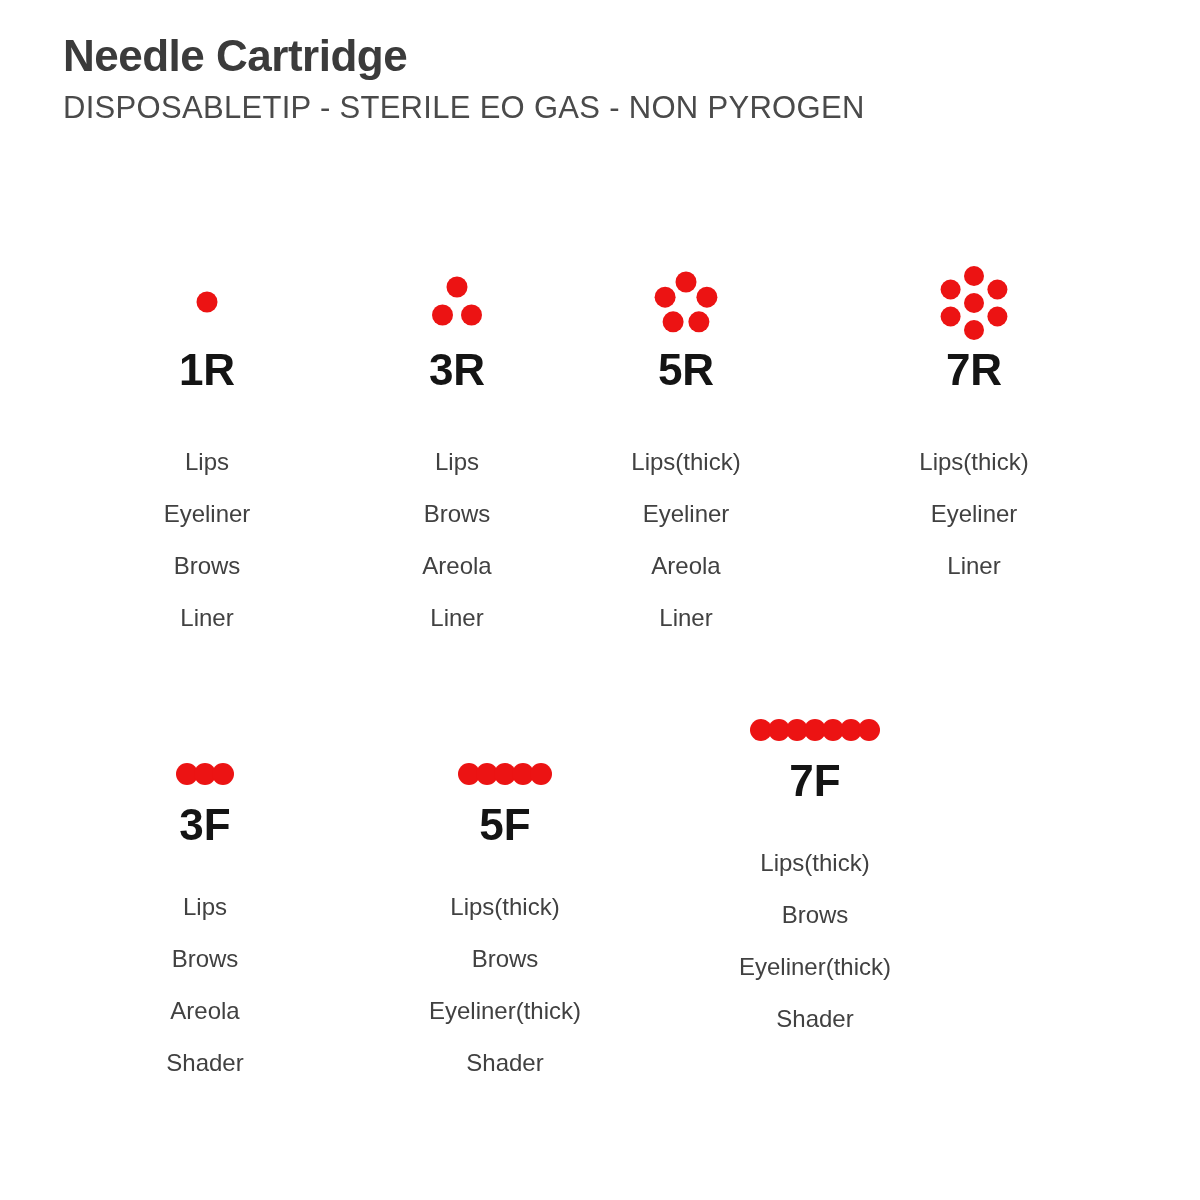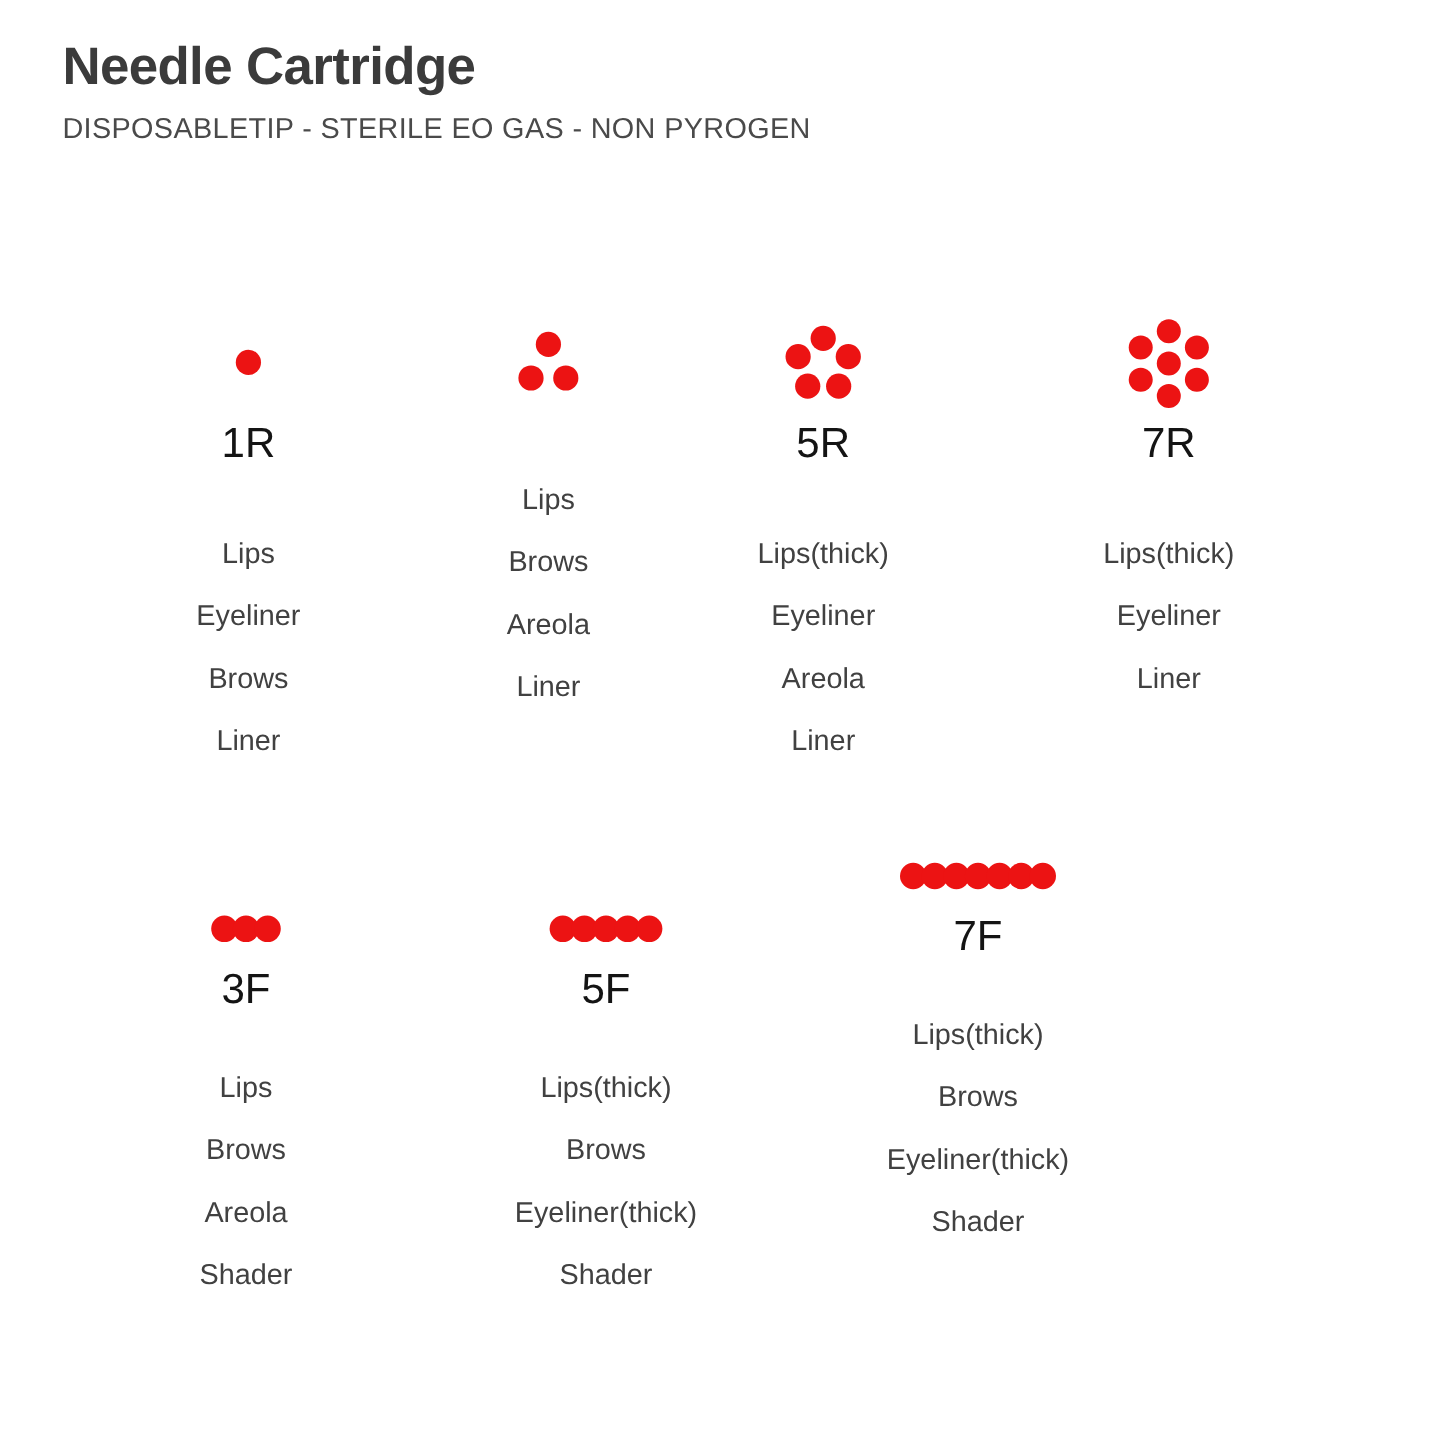--- a/index.html
+++ b/index.html
@@ -7,45 +7,45 @@
     width: 1200px; height: 1200px;
     background: #ffffff;
     font-family: "Liberation Sans", sans-serif;
   }
   .page {
     position: relative;
     width: 1200px; height: 1200px;
     background: var(--page-bg, #ffffff);
     overflow: hidden;
   }
-  .header { position: absolute; left: 52px; top: 30px; }
+  .header { position: absolute; left: 63px; top: 30px; }
   .title {
     font-size: 44px;
     font-weight: 700;
     letter-spacing: -0.5px;
     color: var(--title-text, #3b3b3b);
     line-height: 52px;
   }
   .subtitle {
     margin-top: 12px;
-    font-size: 24px;
+    font-size: 31px;
     letter-spacing: 0.3px;
     color: var(--subtitle-text, #4a4a4a);
     line-height: 28px;
   }
   .cartridge {
     position: absolute;
     width: 300px;
     text-align: center;
   }
   .dots { display: block; }
   .dots svg { display: block; margin: 0 auto; }
   .code {
-    font-size: 35px;
-    font-weight: 400;
+    font-size: 44px;
+    font-weight: 700;
     line-height: 45px;
     color: var(--code-text, #141414);
   }
   .uses {
     list-style: none;
     margin: 0; padding: 0;
     font-size: 24px;
     line-height: 52px;
     color: var(--use-text, #414141);
   }
@@ -78,20 +78,21 @@
   </div>
 
   <div class="cartridge row-top" style="left:307px; top:255px;">
     <div class="dots">
         <svg width="140" height="92" viewBox="0 0 140 92">
           <circle cx="70" cy="32" r="10.5" fill="var(--dot-red)"></circle>
           <circle cx="55.5" cy="60" r="10.5" fill="var(--dot-red)"></circle>
           <circle cx="84.5" cy="60" r="10.5" fill="var(--dot-red)"></circle>
         </svg>
       </div>
+    <div class="code">3R</div>
     <ul class="uses">
         <li>Lips</li>
         <li>Brows</li>
         <li>Areola</li>
         <li>Liner</li>
       </ul>
   </div>
 
   <div class="cartridge row-top" style="left:536px; top:255px;">
     <div class="dots">

